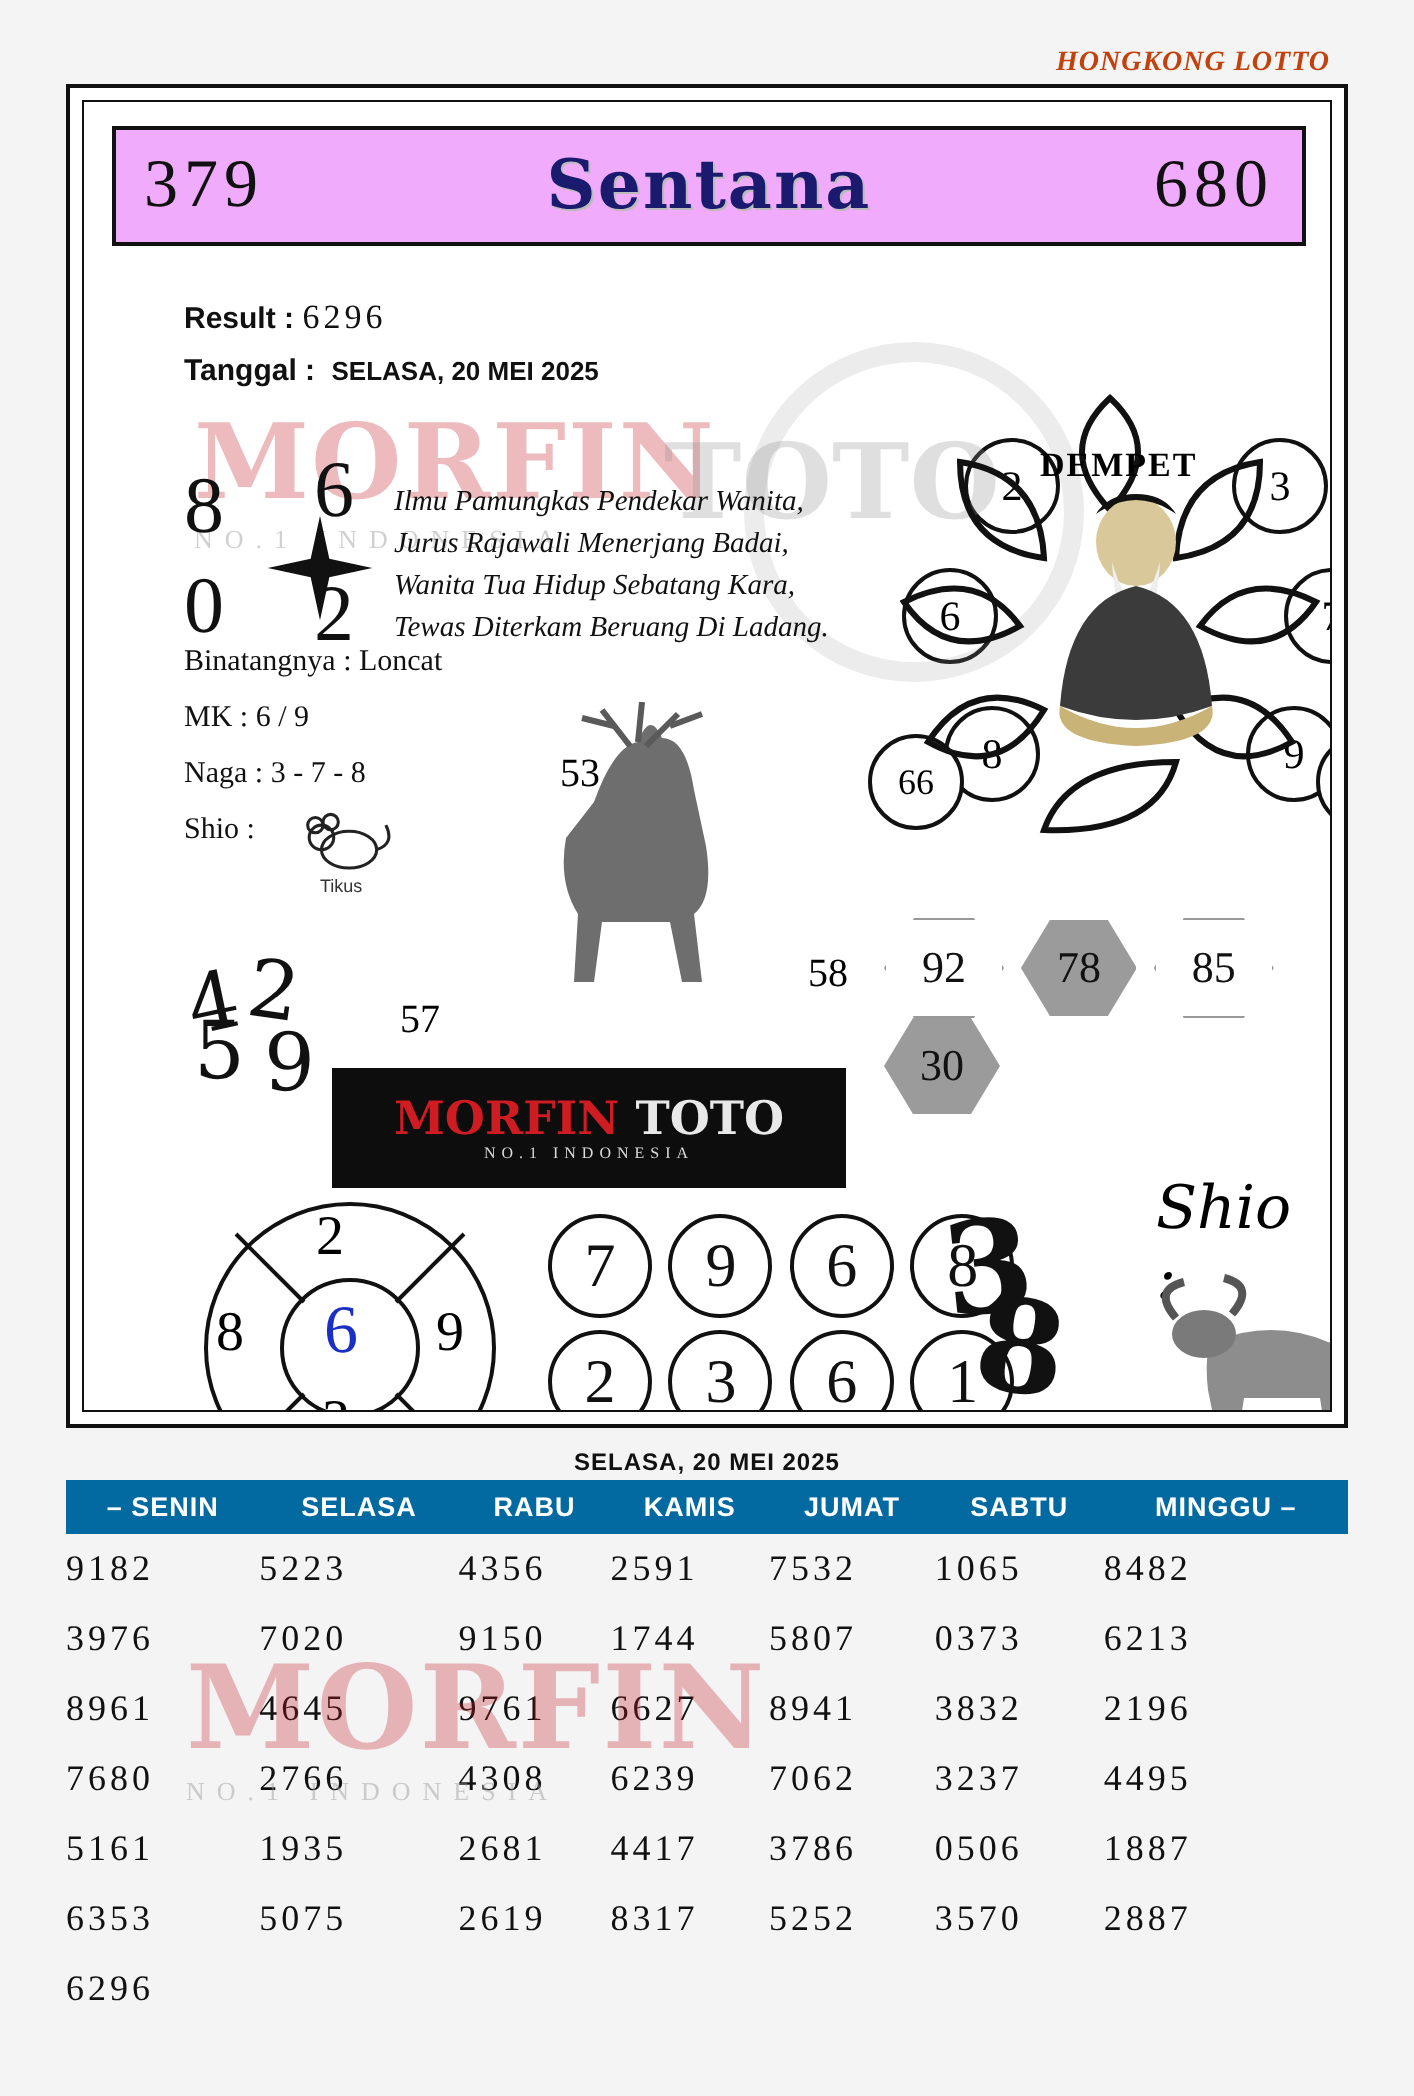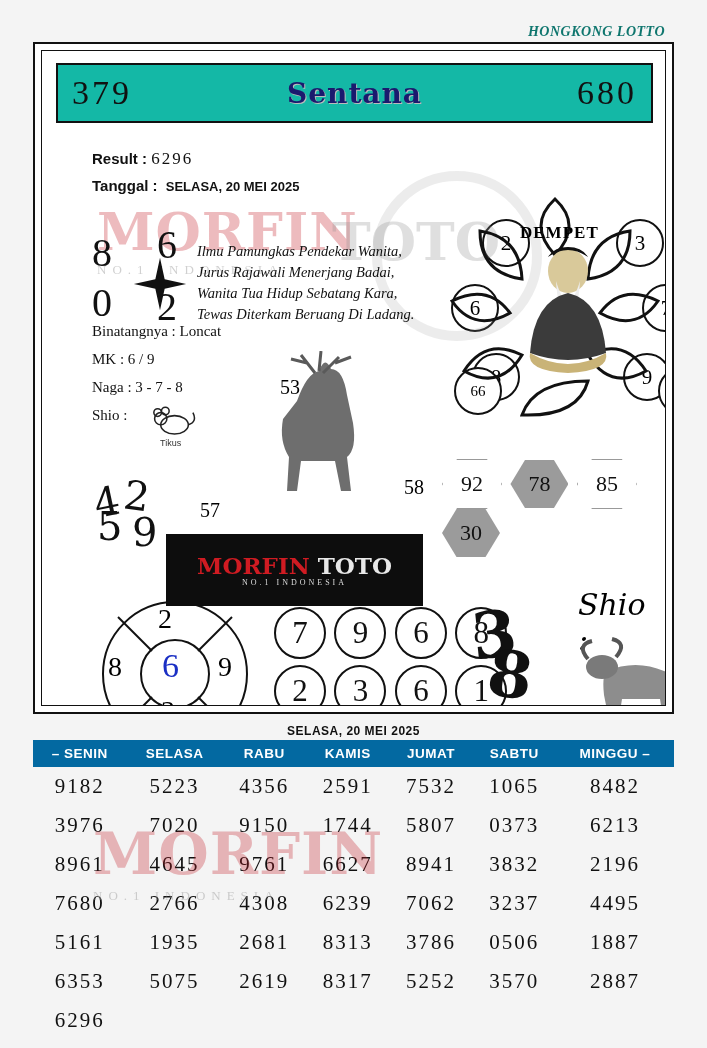--- a/index.html
+++ b/index.html
@@ -1,27 +1,27 @@
 <!DOCTYPE html>
 <html><head>
 <meta charset="utf-8">
 <style>
   html,body{margin:0;padding:0;background:#f2f2f2;}
   body{width:707px;height:1048px;font-family:"Liberation Sans",sans-serif;position:relative;overflow:hidden;}
   .page{position:absolute;inset:0;background:#f4f4f4;}
 
-  .top-label{position:absolute;top:24px;right:42px;font-family:"Liberation Serif",serif;font-style:italic;font-weight:bold;font-size:14px;letter-spacing:.5px;color:#0f766e;}
+  .top-label{position:absolute;top:24px;right:42px;font-family:"Liberation Serif",serif;font-style:italic;font-weight:bold;font-size:14px;letter-spacing:.5px;color:#c2410c;}
 
   .card{position:absolute;left:33px;top:42px;width:641px;height:672px;background:#ffffff;border:2px solid #111;box-sizing:border-box;}
   .card-inner{position:absolute;inset:6px;border:1px solid #111;box-sizing:border-box;overflow:hidden;}
 
   
-  .titlebar{position:absolute;left:14px;top:12px;width:597px;height:60px;border:2px solid #111;box-sizing:border-box;display:flex;align-items:center;justify-content:space-between;padding:0 14px;background:#14b8a6;z-index:5;}
+  .titlebar{position:absolute;left:14px;top:12px;width:597px;height:60px;border:2px solid #111;box-sizing:border-box;display:flex;align-items:center;justify-content:space-between;padding:0 14px;background:#f0abfc;z-index:5;}
   .titlenum{font-family:"Liberation Serif",serif;font-size:34px;letter-spacing:3px;color:#111;}
-  .brand{font-family:"DejaVu Serif",serif;font-weight:bold;font-size:28px;color:#1a1a6e;letter-spacing:1px;text-shadow:1px 1px 0 #bbb;}
+  .brand{font-family:"DejaVu Serif",serif;font-weight:bold;font-size:34px;color:#1a1a6e;letter-spacing:1px;text-shadow:1px 1px 0 #bbb;}
 
   
   .wm{position:absolute;pointer-events:none;z-index:1;}
   .wm-text{font-family:"DejaVu Serif",serif;font-weight:bold;color:rgba(196,30,40,.30);font-size:52px;letter-spacing:1px;}
   .wm-sub{font-family:"Liberation Serif",serif;font-size:13px;letter-spacing:6px;color:rgba(150,150,150,.45);}
   .wm-gray{font-family:"DejaVu Serif",serif;font-weight:bold;color:rgba(140,140,140,.28);font-size:52px;}
   .wm-circle{position:absolute;border-radius:50%;border:10px solid rgba(150,150,150,.18);}
 
   
   .res-line{position:absolute;font-size:15px;font-weight:bold;color:#111;z-index:4;}
@@ -50,40 +50,40 @@
   .dempet{position:absolute;left:478px;top:172px;font-family:"Liberation Serif",serif;font-size:17px;font-weight:bold;letter-spacing:1px;z-index:6;}
 
   
   .hexgrid{position:absolute;left:400px;top:404px;z-index:4;}
   .hexcell{width:58px;height:48px;display:inline-flex;align-items:center;justify-content:center;font-family:"Liberation Serif",serif;font-size:22px;color:#111;margin-right:4px;
     clip-path:polygon(25% 0,75% 0,100% 50%,75% 100%,25% 100%,0 50%);}
   .hex-w{background:#fff;border:1px solid #999;}
   .hex-g{background:#9b9b9b;}
 
   
-  .banner{position:absolute;left:124px;top:483px;width:257px;height:72px;background:#0d0d0d;z-index:6;display:flex;flex-direction:column;align-items:center;justify-content:center;}
+  .banner{position:absolute;left:124px;top:483px;width:257px;height:60px;background:#0d0d0d;z-index:6;display:flex;flex-direction:column;align-items:center;justify-content:center;}
   .banner-t{font-family:"DejaVu Serif",serif;font-weight:bold;font-size:23px;color:#e8e8e8;letter-spacing:0px;line-height:24px;}
   .banner-t .red{color:#cf1b22;}
   .banner-s{font-family:"Liberation Serif",serif;font-size:8px;letter-spacing:3px;color:#ddd;}
 
   
   .wheel{position:absolute;left:58px;top:548px;width:150px;height:150px;z-index:4;}
 
   
   .ovals{position:absolute;left:232px;top:556px;z-index:4;}
   .oval{width:48px;height:48px;border:2px solid #111;border-radius:50%;display:inline-flex;align-items:center;justify-content:center;font-family:"Liberation Serif",serif;font-size:31px;color:#111;margin-right:4px;background:#fff;}
 
   .shio-lbl{position:absolute;left:536px;top:536px;font-family:"DejaVu Serif",serif;font-size:30px;font-style:italic;z-index:4;}
 
   
   .tbl-date{position:absolute;top:724px;left:0;width:707px;text-align:center;font-size:12px;font-weight:bold;letter-spacing:.5px;color:#111;}
   .table-wrap{position:absolute;left:33px;top:740px;width:641px;z-index:3;}
   table{border-collapse:collapse;width:100%;}
   thead th{background:#0369a1;color:#fff;font-size:13.5px;font-weight:bold;letter-spacing:.5px;padding:6px 0;font-family:"Liberation Sans",sans-serif;}
-  tbody td{text-align:center;font-family:"Liberation Serif",serif;font-size:21px;letter-spacing:2px;color:#111;padding:7px 0;}
+  tbody td{font-family:"Liberation Serif",serif;font-size:18px;letter-spacing:2px;color:#111;padding:7px 0;}
 </style>
 </head>
 <body>
 
 <div class="page">
 
   <div class="top-label">HONGKONG LOTTO</div>
 
   <div class="card">
     <div class="card-inner">
@@ -179,21 +179,21 @@
         </g>
       </svg>
       <div class="dempet">DEMPET</div>
 
       <div class="hex" style="left:440px;top:168px;">2</div>
       <div class="hex" style="left:574px;top:168px;">3</div>
       <div class="hex" style="left:409px;top:233px;">6</div>
       <div class="hex" style="left:600px;top:233px;">7</div>
       <div class="hex" style="left:430px;top:302px;">8</div>
       <div class="hex" style="left:581px;top:302px;">9</div>
-      <div class="hex" style="left:412px;top:316px;font-size:15px;">66</div>
+      <div class="hex" style="left:392px;top:316px;font-size:18px;">66</div>
       <div class="hex" style="left:616px;top:316px;font-size:18px;">99</div>
 
       <svg style="position:absolute;left:470px;top:190px;width:112px;height:150px;z-index:5;" viewBox="0 0 112 150">
         <ellipse cx="56" cy="30" rx="20" ry="22" fill="#d9c99a"></ellipse>
         <path d="M36 16 q20 -14 40 0 q-6 -10 -20 -10 q-14 0 -20 10z" fill="#111"></path>
         <path d="M44 40 q12 40 24 0 q-2 34 -12 36 q-10 -2 -12 -36z" fill="#eee"></path>
         <path d="M56 52 q-34 8 -38 60 q38 14 76 0 q-4 -52 -38 -60z" fill="#3b3b3b"></path>
         <path d="M18 112 q38 22 76 0 q4 18 -38 20 q-42 -2 -38 -20z" fill="#c9b377"></path>
       </svg>
 
@@ -309,21 +309,21 @@
           <td>4308</td>
           <td>6239</td>
           <td>7062</td>
           <td>3237</td>
           <td>4495</td>
         </tr>
         <tr>
           <td>5161</td>
           <td>1935</td>
           <td>2681</td>
-          <td>8313</td>
+          <td>4417</td>
           <td>3786</td>
           <td>0506</td>
           <td>1887</td>
         </tr>
         <tr>
           <td>6353</td>
           <td>5075</td>
           <td>2619</td>
           <td>8317</td>
           <td>5252</td>

